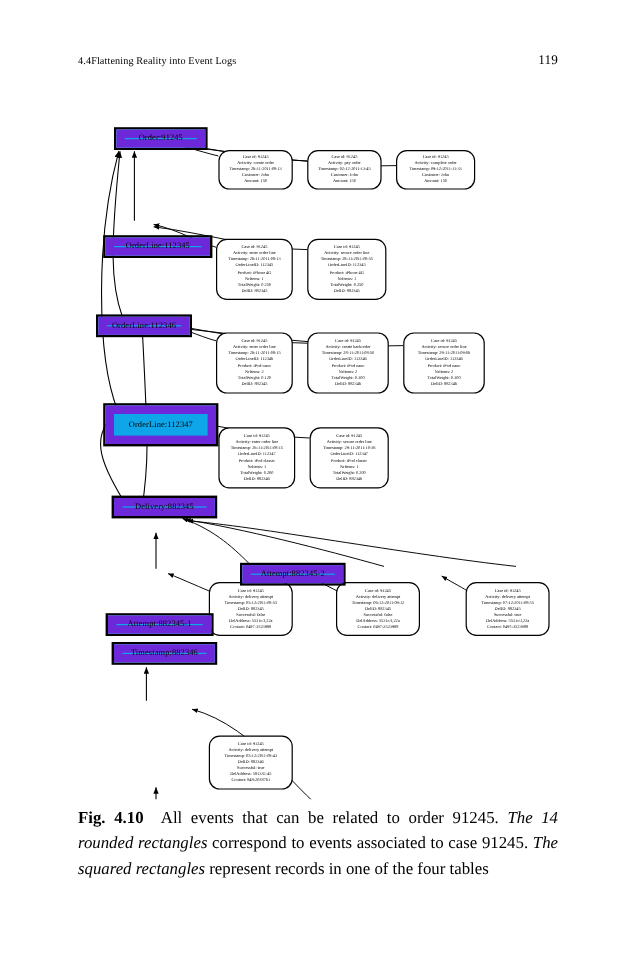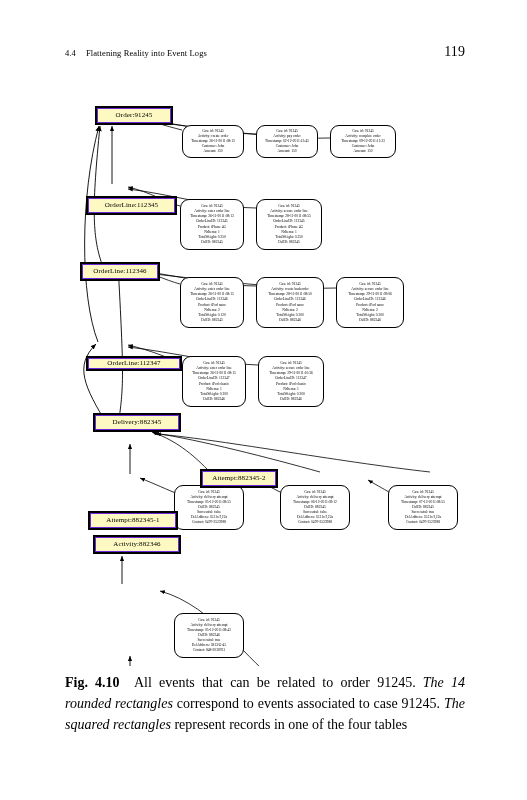--- a/index.html
+++ b/index.html
@@ -12,23 +12,23 @@
     position:relative;
   }
   .page{position:relative;width:527px;height:800px;}
 
   
   .runhead{
     position:absolute;left:65px;top:44px;width:400px;
     font-size:8.5px;letter-spacing:.1px;
     display:flex;align-items:baseline;
   }
-  .runhead .sec{margin-right:10px;}
+  .runhead .sec{}
   .runhead .ttl{flex:1;}
-  .runhead .pg{font-size:14px;}
+  .runhead .pg{font-size:11px;}
 
   
   .figure{position:absolute;left:0;top:86px;width:527px;height:580px;}
   .figure svg.edges{position:absolute;left:0;top:0;width:527px;height:580px;}
 
   
   .rec{
     position:absolute;
     box-sizing:border-box;
     border:2px solid #000;
@@ -36,22 +36,22 @@
     font-size:7px;
     line-height:1;
     display:flex;align-items:center;justify-content:center;
     letter-spacing:.1px;
     white-space:nowrap;
     z-index:3;
   }
   .rec .inner{
     box-sizing:border-box;
     width:100%;height:100%;
-    border:1px solid #6d28d9;
-    background:#fef9c3;
+    border:7px solid #6d28d9;
+    background:#0ea5e9;
     display:flex;align-items:center;justify-content:center;
   }
 
   
   .evt{
     position:absolute;
     box-sizing:border-box;
     border:1px solid #000;
     border-radius:9px;
     background:#fff;
@@ -134,34 +134,34 @@
 
     <div class="rec" style="left:95px;top:20px;width:78px;height:19px;">
       <span class="inner">Order:91245</span>
     </div>
     <div class="rec" style="left:86px;top:110px;width:91px;height:19px;">
       <span class="inner">OrderLine:112345</span>
     </div>
     <div class="rec" style="left:80px;top:176px;width:80px;height:19px;">
       <span class="inner">OrderLine:112346</span>
     </div>
-    <div class="rec" style="left:86px;top:270px;width:96px;height:15px;">
+    <div class="rec" style="left:86px;top:250px;width:96px;height:36px;">
       <span class="inner">OrderLine:112347</span>
     </div>
     <div class="rec" style="left:93px;top:327px;width:88px;height:19px;">
       <span class="inner">Delivery:882345</span>
     </div>
     <div class="rec" style="left:88px;top:385px;width:90px;height:19px;margin-top:40px;">
       <span class="inner">Attempt:882345-1</span>
     </div>
-    <div class="rec" style="left:200px;top:383px;width:78px;height:19px;">
+    <div class="rec" style="left:200px;top:383px;width:88px;height:19px;">
       <span class="inner">Attempt:882345-2</span>
     </div>
     <div class="rec" style="left:93px;top:449px;width:88px;height:19px;">
-      <span class="inner">Activity:882346</span>
+      <span class="inner">Timestamp:882346</span>
     </div>
 
     <div class="evt" style="left:182px;top:39px;width:62px;height:33px;">
       <div>Case id: 91245</div>
       <div>Activity: create order</div>
       <div>Timestamp: 26-11-2011:08:13</div>
       <div>Customer: John</div>
       <div>Amount: 150</div>
     </div>
     <div class="evt" style="left:256px;top:39px;width:62px;height:33px;">

